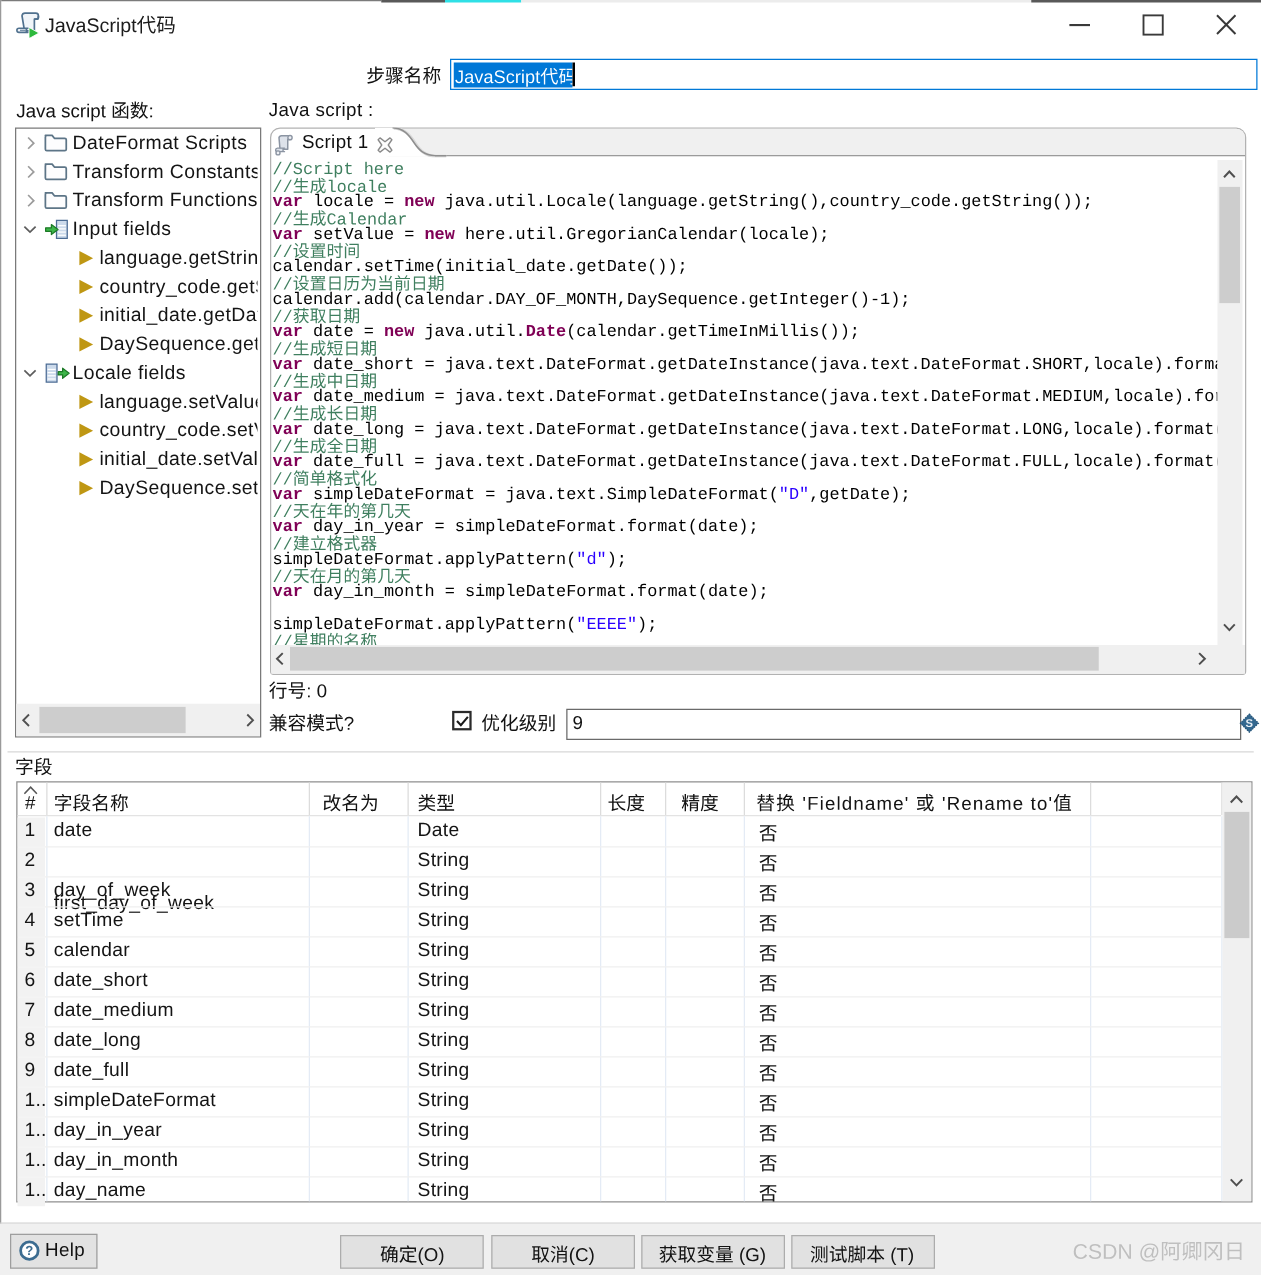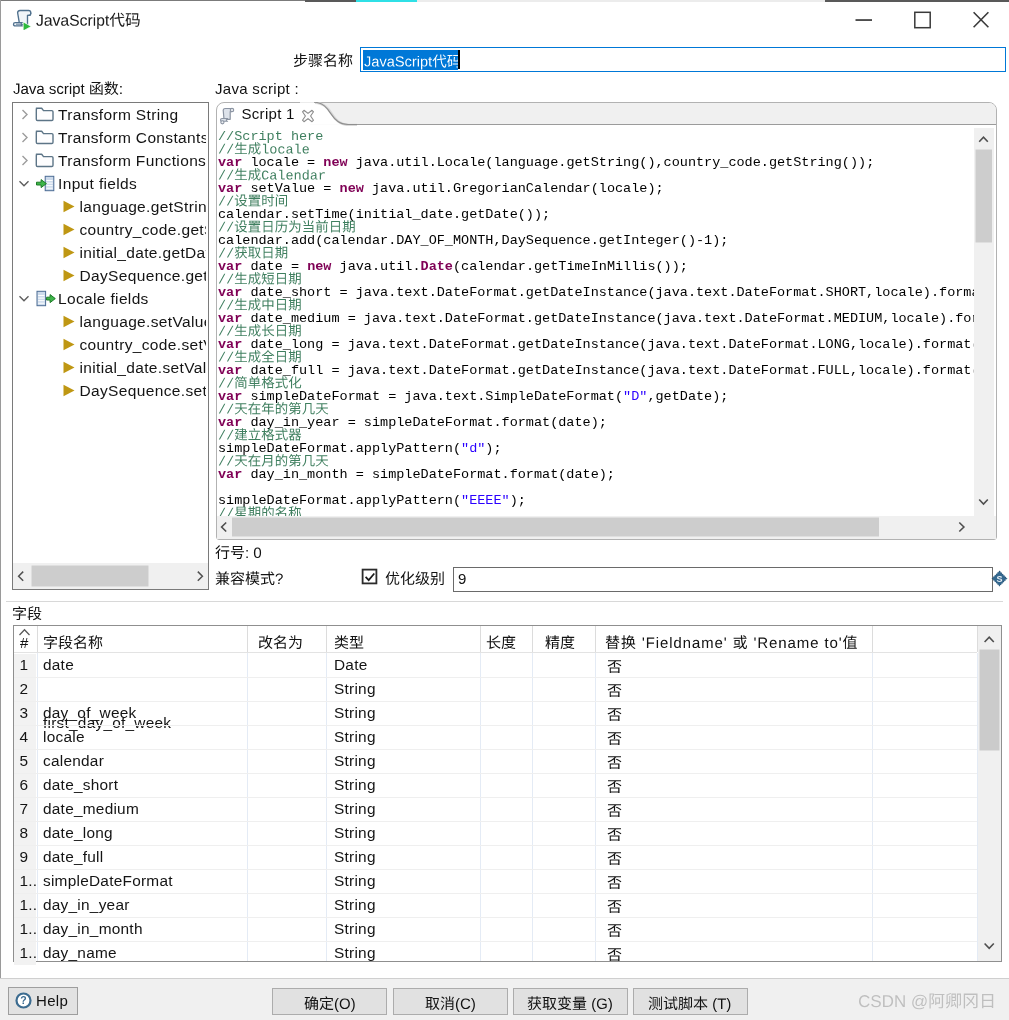--- a/index.html
+++ b/index.html
@@ -73,21 +73,21 @@
 <rect x="26.1" y="193.05" width="6.4" height="1" fill="#fff"></rect>
 <rect x="26.1" y="195.60" width="6.4" height="1" fill="#fff"></rect>
 <rect x="26.1" y="198.15" width="6.4" height="1" fill="#fff"></rect>
 <rect x="26.1" y="200.70" width="6.4" height="1" fill="#fff"></rect>
 <path d="M34.7 195.2 h3.4 v-2.6 l5.2 4 l-5.2 4 v-2.6 h-3.6 z" fill="#3db549" stroke="#1c7a26" stroke-width="1" stroke-linejoin="round"></path>
 <path d="M51.5 213.8 l11 5.7 l-11 5.7 z" fill="#bf9713"></path>
 <path d="M51.5 236.8 l11 5.7 l-11 5.7 z" fill="#bf9713"></path>
 <path d="M51.5 259.8 l11 5.7 l-11 5.7 z" fill="#bf9713"></path>
 <path d="M51.5 282.8 l11 5.7 l-11 5.7 z" fill="#bf9713"></path>
 </svg>
-<div class="tree" style="left:58px;top:105.0px;width:148px;overflow:hidden">Transform String</div>
+<div class="tree" style="left:58px;top:105.0px;width:148px;overflow:hidden">DateFormat Scripts</div>
 <div class="tree" style="left:58px;top:128.0px;width:148px;overflow:hidden">Transform Constants</div>
 <div class="tree" style="left:58px;top:151.0px;width:148px;overflow:hidden">Transform Functions</div>
 <div class="tree" style="left:58px;top:174.0px;width:148px;overflow:hidden">Input fields</div>
 <div class="tree" style="left:79.5px;top:197.0px;width:126.5px;overflow:hidden">language.getString()</div>
 <div class="tree" style="left:79.5px;top:220.0px;width:126.5px;overflow:hidden">country_code.getString()</div>
 <div class="tree" style="left:79.5px;top:243.0px;width:126.5px;overflow:hidden">initial_date.getDate()</div>
 <div class="tree" style="left:79.5px;top:266.0px;width:126.5px;overflow:hidden">DaySequence.getInteger()</div>
 <div class="tree" style="left:58px;top:289.0px;width:148px;overflow:hidden">Locale fields</div>
 <div class="tree" style="left:79.5px;top:312.0px;width:126.5px;overflow:hidden">language.setValue()</div>
 <div class="tree" style="left:79.5px;top:335.0px;width:126.5px;overflow:hidden">country_code.setValue()</div>
@@ -119,21 +119,21 @@
 </svg>
 <div class="ab" style="left:217.5px;top:128.5px;width:756px;height:387.5px;overflow:hidden">
 <div class="mline" style="left:0.5px;top:1.5px"><span class="cmt">//Script here</span></div>
 <svg style="position:absolute;left:0.5px;top:13.5px" width="94" height="15" viewBox="0 -11.5 94 15">
       <path d="M0.8 0.1 6.2 -9.8H7.3L2 0.1Z M8.9 0.1 14.3 -9.8H15.4L10.1 0.1Z M19.4 -11.1C18.9 -9.2 18 -7.3 16.9 -6.1C17.2 -6 17.6 -5.7 17.8 -5.5C18.3 -6.1 18.8 -6.9 19.3 -7.7H22.5V-4.8H18.4V-3.8H22.5V-0.3H16.9V0.6H29V-0.3H23.5V-3.8H27.9V-4.8H23.5V-7.7H28.4V-8.7H23.5V-11.3H22.5V-8.7H19.7C20 -9.4 20.3 -10.2 20.5 -10.9Z M37 -11.3C37 -10.6 37.1 -9.8 37.1 -9H31.4V-5.3C31.4 -3.5 31.3 -1.2 30.2 0.5C30.4 0.6 30.9 1 31 1.2C32.3 -0.6 32.5 -3.3 32.5 -5.2V-5.3H35C34.9 -3 34.8 -2.1 34.7 -1.9C34.5 -1.8 34.4 -1.8 34.2 -1.8C34 -1.8 33.4 -1.8 32.8 -1.9C33 -1.6 33.1 -1.2 33.1 -0.9C33.7 -0.9 34.4 -0.9 34.7 -0.9C35.1 -0.9 35.3 -1 35.5 -1.3C35.8 -1.7 35.9 -2.8 35.9 -5.8C35.9 -6 36 -6.3 36 -6.3H32.5V-8.1H37.2C37.3 -5.9 37.7 -3.9 38.2 -2.3C37.3 -1.3 36.3 -0.5 35 0.2C35.3 0.4 35.6 0.8 35.8 1C36.8 0.4 37.8 -0.4 38.6 -1.2C39.2 0.1 40 1 41.1 1C42.1 1 42.5 0.3 42.6 -2C42.4 -2.1 42 -2.3 41.8 -2.6C41.7 -0.8 41.5 -0.1 41.1 -0.1C40.4 -0.1 39.8 -0.8 39.3 -2.1C40.3 -3.4 41.1 -5 41.7 -6.8L40.7 -7C40.3 -5.6 39.7 -4.4 39 -3.3C38.6 -4.6 38.4 -6.3 38.2 -8.1H42.5V-9H38.2C38.1 -9.8 38.1 -10.5 38.1 -11.3ZM38.8 -10.7C39.6 -10.2 40.7 -9.5 41.2 -9L41.8 -9.7C41.3 -10.2 40.2 -10.9 39.4 -11.3Z M48.7 -1 50.6 -0.9V0L48.1 -0Q47.4 -0.2 47 -0.6Q46.9 -0.8 46.9 -1.7V-8.8H45V-9.8H48.1V-1.6Q48.1 -1.3 48.2 -1.1Q48.4 -1 48.7 -1ZM48.7 -0.9ZM48.1 -1.6ZM48.2 0ZM46.9 -0.9V-1.7Z M58.5 -3.6Q58.5 -1.8 57.7 -0.8Q56.9 0.1 55.3 0.1Q53.8 0.1 53 -0.8Q52.2 -1.8 52.2 -3.6Q52.2 -5.4 53 -6.3Q53.8 -7.3 55.4 -7.3Q57 -7.3 57.8 -6.3Q58.5 -5.4 58.5 -3.6ZM57.3 -3.6Q57.3 -5 56.8 -5.7Q56.4 -6.4 55.4 -6.4Q54.4 -6.4 53.9 -5.7Q53.4 -5 53.4 -3.6Q53.4 -2.2 53.9 -1.5Q54.4 -0.7 55.3 -0.7Q56.4 -0.7 56.8 -1.5Q57.3 -2.2 57.3 -3.6Z M60.3 -3.6Q60.3 -5.4 61.1 -6.3Q62 -7.3 63.6 -7.3Q64.8 -7.3 65.5 -6.7Q66.3 -6.1 66.5 -5.1L65.2 -5Q65.1 -5.6 64.7 -6Q64.3 -6.3 63.5 -6.3Q62.5 -6.3 62 -5.7Q61.5 -5 61.5 -3.6Q61.5 -2.1 62 -1.5Q62.5 -0.8 63.5 -0.8Q64.2 -0.8 64.7 -1.1Q65.2 -1.5 65.3 -2.2L66.5 -2.1Q66.4 -1.5 66 -1Q65.7 -0.5 65 -0.2Q64.4 0.1 63.6 0.1Q61.9 0.1 61.1 -0.8Q60.3 -1.8 60.3 -3.6Z M74.8 -0.7Q74.9 -0.7 75.2 -0.8V-0Q74.7 0.1 74.2 0.1Q73.6 0.1 73.3 -0.3Q73 -0.6 72.9 -1.4H72.9Q72.5 -0.6 71.9 -0.2Q71.3 0.1 70.4 0.1Q69.4 0.1 68.9 -0.4Q68.4 -1 68.4 -2Q68.4 -4.3 71.3 -4.3L72.9 -4.4V-4.7Q72.9 -5.6 72.5 -6Q72.2 -6.4 71.4 -6.4Q70.7 -6.4 70.3 -6.1Q70 -5.8 69.9 -5.2L68.7 -5.3Q69 -7.3 71.5 -7.3Q72.8 -7.3 73.4 -6.6Q74.1 -6 74.1 -4.9V-1.8Q74.1 -1.3 74.2 -1Q74.4 -0.7 74.8 -0.7ZM70.7 -0.8Q71.4 -0.8 71.9 -1.1Q72.4 -1.4 72.6 -1.9Q72.9 -2.4 72.9 -2.9V-3.5L71.6 -3.5Q70.9 -3.5 70.5 -3.3Q70.1 -3.2 69.8 -2.8Q69.6 -2.5 69.6 -2Q69.6 -1.4 69.9 -1.1Q70.2 -0.8 70.7 -0.8Z M81.1 -1 83 -0.9V0L80.5 -0Q79.8 -0.2 79.4 -0.6Q79.3 -0.8 79.3 -1.7V-8.8H77.4V-9.8H80.5V-1.6Q80.5 -1.3 80.6 -1.1Q80.8 -1 81.1 -1ZM81.1 -0.9ZM80.5 -1.6ZM80.6 0ZM79.3 -0.9V-1.7Z M85.8 -3.3Q85.8 -2.1 86.4 -1.4Q86.9 -0.8 87.8 -0.8Q88.5 -0.8 89 -1.1Q89.5 -1.3 89.7 -1.9L90.7 -1.6Q90.4 -0.7 89.7 -0.3Q88.9 0.1 87.8 0.1Q86.3 0.1 85.4 -0.8Q84.6 -1.8 84.6 -3.6Q84.6 -5.4 85.4 -6.3Q86.2 -7.3 87.8 -7.3Q89.3 -7.3 90.1 -6.3Q90.9 -5.4 90.9 -3.5V-3.3ZM87.8 -6.4Q86.9 -6.4 86.4 -5.8Q85.9 -5.2 85.8 -4.2H89.7Q89.5 -6.4 87.8 -6.4Z" fill="#3F7F5F"></path>
     </svg>
 <div class="mline" style="left:0.5px;top:27.5px"><span class="kw">var</span><span> locale = </span><span class="kw">new</span><span> java.util.Locale(language.getString(),country_code.getString());</span></div>
 <svg style="position:absolute;left:0.5px;top:39.5px" width="110" height="15" viewBox="0 -11.5 110 15">
       <path d="M0.8 0.1 6.2 -9.8H7.3L2 0.1Z M8.9 0.1 14.3 -9.8H15.4L10.1 0.1Z M19.4 -11.1C18.9 -9.2 18 -7.3 16.9 -6.1C17.2 -6 17.6 -5.7 17.8 -5.5C18.3 -6.1 18.8 -6.9 19.3 -7.7H22.5V-4.8H18.4V-3.8H22.5V-0.3H16.9V0.6H29V-0.3H23.5V-3.8H27.9V-4.8H23.5V-7.7H28.4V-8.7H23.5V-11.3H22.5V-8.7H19.7C20 -9.4 20.3 -10.2 20.5 -10.9Z M37 -11.3C37 -10.6 37.1 -9.8 37.1 -9H31.4V-5.3C31.4 -3.5 31.3 -1.2 30.2 0.5C30.4 0.6 30.9 1 31 1.2C32.3 -0.6 32.5 -3.3 32.5 -5.2V-5.3H35C34.9 -3 34.8 -2.1 34.7 -1.9C34.5 -1.8 34.4 -1.8 34.2 -1.8C34 -1.8 33.4 -1.8 32.8 -1.9C33 -1.6 33.1 -1.2 33.1 -0.9C33.7 -0.9 34.4 -0.9 34.7 -0.9C35.1 -0.9 35.3 -1 35.5 -1.3C35.8 -1.7 35.9 -2.8 35.9 -5.8C35.9 -6 36 -6.3 36 -6.3H32.5V-8.1H37.2C37.3 -5.9 37.7 -3.9 38.2 -2.3C37.3 -1.3 36.3 -0.5 35 0.2C35.3 0.4 35.6 0.8 35.8 1C36.8 0.4 37.8 -0.4 38.6 -1.2C39.2 0.1 40 1 41.1 1C42.1 1 42.5 0.3 42.6 -2C42.4 -2.1 42 -2.3 41.8 -2.6C41.7 -0.8 41.5 -0.1 41.1 -0.1C40.4 -0.1 39.8 -0.8 39.3 -2.1C40.3 -3.4 41.1 -5 41.7 -6.8L40.7 -7C40.3 -5.6 39.7 -4.4 39 -3.3C38.6 -4.6 38.4 -6.3 38.2 -8.1H42.5V-9H38.2C38.1 -9.8 38.1 -10.5 38.1 -11.3ZM38.8 -10.7C39.6 -10.2 40.7 -9.5 41.2 -9L41.8 -9.7C41.3 -10.2 40.2 -10.9 39.4 -11.3Z M45.3 -4.5Q45.3 -2.7 45.8 -1.8Q46.4 -0.9 47.6 -0.9Q48.2 -0.9 48.8 -1.3Q49.3 -1.8 49.7 -2.7L50.7 -2.3Q49.7 0.1 47.5 0.1Q45.8 0.1 44.9 -1.1Q43.9 -2.3 43.9 -4.5Q43.9 -9 47.5 -9Q49.7 -9 50.6 -6.8L49.4 -6.4Q49.2 -7.1 48.7 -7.6Q48.2 -8 47.5 -8Q46.4 -8 45.8 -7.2Q45.3 -6.3 45.3 -4.5Z M58.6 -0.7Q58.7 -0.7 59 -0.8V-0Q58.5 0.1 58 0.1Q57.4 0.1 57.1 -0.3Q56.8 -0.6 56.7 -1.4H56.7Q56.3 -0.6 55.7 -0.2Q55.1 0.1 54.2 0.1Q53.2 0.1 52.7 -0.4Q52.1 -1 52.1 -2Q52.1 -4.3 55.1 -4.3L56.7 -4.4V-4.7Q56.7 -5.6 56.3 -6Q56 -6.4 55.2 -6.4Q54.5 -6.4 54.1 -6.1Q53.8 -5.8 53.7 -5.2L52.5 -5.3Q52.8 -7.3 55.3 -7.3Q56.6 -7.3 57.2 -6.6Q57.9 -6 57.9 -4.9V-1.8Q57.9 -1.3 58 -1Q58.2 -0.7 58.6 -0.7ZM54.5 -0.8Q55.2 -0.8 55.7 -1.1Q56.2 -1.4 56.4 -1.9Q56.7 -2.4 56.7 -2.9V-3.5L55.4 -3.5Q54.7 -3.5 54.3 -3.3Q53.8 -3.2 53.6 -2.8Q53.4 -2.5 53.4 -2Q53.4 -1.4 53.7 -1.1Q54 -0.8 54.5 -0.8Z M64.9 -1 66.8 -0.9V0L64.3 -0Q63.6 -0.2 63.2 -0.6Q63.1 -0.8 63.1 -1.7V-8.8H61.2V-9.8H64.3V-1.6Q64.3 -1.3 64.4 -1.1Q64.6 -1 64.9 -1ZM64.9 -0.9ZM64.3 -1.6ZM64.4 0ZM63.1 -0.9V-1.7Z M69.6 -3.3Q69.6 -2.1 70.2 -1.4Q70.7 -0.8 71.6 -0.8Q72.3 -0.8 72.8 -1.1Q73.3 -1.3 73.5 -1.9L74.5 -1.6Q74.2 -0.7 73.5 -0.3Q72.7 0.1 71.6 0.1Q70.1 0.1 69.2 -0.8Q68.4 -1.8 68.4 -3.6Q68.4 -5.4 69.2 -6.3Q70 -7.3 71.6 -7.3Q73.1 -7.3 73.9 -6.3Q74.7 -5.4 74.7 -3.5V-3.3ZM71.6 -6.4Q70.7 -6.4 70.2 -5.8Q69.7 -5.2 69.6 -4.2H73.5Q73.3 -6.4 71.6 -6.4Z M81.3 0V-4.6Q81.3 -5.5 81 -5.9Q80.6 -6.3 79.9 -6.3Q79.1 -6.3 78.5 -5.8Q78 -5.2 78 -4.1V0H76.8V-5.6Q76.8 -6.9 76.8 -7.1H77.9Q77.9 -7.1 77.9 -7Q77.9 -6.8 77.9 -6.6Q77.9 -6.4 78 -5.9H78Q78.7 -7.3 80.3 -7.3Q81.4 -7.3 82 -6.6Q82.5 -6 82.5 -4.8V0Z M89.4 -1.1Q89.1 -0.5 88.5 -0.1Q88 0.2 87.2 0.2Q85.9 0.2 85.2 -0.7Q84.6 -1.7 84.6 -3.5Q84.6 -7.2 87.2 -7.2Q88 -7.2 88.5 -7Q89.1 -6.7 89.4 -6H89.4L89.4 -7V-9.8H90.6V-1.5Q90.6 -0.4 90.6 0H89.5Q89.5 -0.1 89.4 -0.5Q89.4 -0.9 89.4 -1.1ZM85.8 -3.5Q85.8 -2.1 86.2 -1.4Q86.6 -0.7 87.5 -0.7Q88.5 -0.7 88.9 -1.4Q89.4 -2.1 89.4 -3.7Q89.4 -5.1 89 -5.7Q88.5 -6.4 87.5 -6.4Q86.6 -6.4 86.2 -5.7Q85.8 -5 85.8 -3.5Z M99.1 -0.7Q99.2 -0.7 99.5 -0.8V-0Q99 0.1 98.5 0.1Q97.9 0.1 97.6 -0.3Q97.3 -0.6 97.2 -1.4H97.2Q96.8 -0.6 96.2 -0.2Q95.6 0.1 94.8 0.1Q93.7 0.1 93.2 -0.4Q92.7 -1 92.7 -2Q92.7 -4.3 95.6 -4.3L97.2 -4.4V-4.7Q97.2 -5.6 96.9 -6Q96.5 -6.4 95.7 -6.4Q95 -6.4 94.6 -6.1Q94.3 -5.8 94.2 -5.2L93 -5.3Q93.3 -7.3 95.8 -7.3Q97.1 -7.3 97.7 -6.6Q98.4 -6 98.4 -4.9V-1.8Q98.4 -1.3 98.5 -1Q98.7 -0.7 99.1 -0.7ZM95.1 -0.8Q95.7 -0.8 96.2 -1.1Q96.7 -1.4 96.9 -1.9Q97.2 -2.4 97.2 -2.9V-3.5L96 -3.5Q95.2 -3.5 94.8 -3.3Q94.4 -3.2 94.1 -2.8Q93.9 -2.5 93.9 -2Q93.9 -1.4 94.2 -1.1Q94.5 -0.8 95.1 -0.8Z M106.8 -6.1Q106.1 -6.2 105.4 -6.2Q104.3 -6.2 103.7 -5.4Q103 -4.6 103 -3.3V0H101.8V-4.6Q101.8 -5.1 101.8 -5.8Q101.7 -6.5 101.5 -7.1H102.6Q102.9 -6.2 103 -5.5H103Q103.3 -6.2 103.6 -6.6Q103.9 -6.9 104.4 -7.1Q104.8 -7.3 105.4 -7.3Q106.1 -7.3 106.8 -7.2Z" fill="#3F7F5F"></path>
     </svg>
-<div class="mline" style="left:0.5px;top:53.5px"><span class="kw">var</span><span> setValue = </span><span class="kw">new</span><span> java.util.GregorianCalendar(locale);</span></div>
+<div class="mline" style="left:0.5px;top:53.5px"><span class="kw">var</span><span> setValue = </span><span class="kw">new</span><span> here.util.GregorianCalendar(locale);</span></div>
 <svg style="position:absolute;left:0.5px;top:65.5px" width="72" height="15" viewBox="0 -11.5 72 15">
       <path d="M0.8 0.1 6.2 -9.8H7.3L2 0.1Z M8.9 0.1 14.3 -9.8H15.4L10.1 0.1Z M17.8 -10.5C18.6 -9.8 19.5 -8.9 19.9 -8.4L20.6 -9.1C20.1 -9.6 19.2 -10.5 18.5 -11.1ZM16.8 -7.1V-6.1H18.7V-1.3C18.7 -0.7 18.3 -0.2 18 -0.1C18.2 0.1 18.5 0.6 18.6 0.8C18.8 0.5 19.1 0.3 21.5 -1.5C21.4 -1.7 21.3 -2.1 21.2 -2.4L19.7 -1.3V-7.1ZM22.8 -10.9V-9.4C22.8 -8.4 22.5 -7.2 20.8 -6.4C20.9 -6.3 21.3 -5.9 21.4 -5.7C23.4 -6.6 23.8 -8.1 23.8 -9.3V-9.9H26.2V-7.7C26.2 -6.7 26.4 -6.3 27.3 -6.3C27.5 -6.3 28.1 -6.3 28.3 -6.3C28.6 -6.3 28.9 -6.3 29 -6.4C29 -6.6 29 -7 28.9 -7.3C28.8 -7.2 28.5 -7.2 28.3 -7.2C28.1 -7.2 27.5 -7.2 27.4 -7.2C27.2 -7.2 27.1 -7.3 27.1 -7.7V-10.9ZM27.1 -4.4C26.6 -3.3 25.9 -2.5 25 -1.7C24.1 -2.5 23.3 -3.4 22.9 -4.4ZM21.4 -5.4V-4.4H22.1L21.9 -4.4C22.4 -3.1 23.2 -2 24.2 -1.2C23.2 -0.5 22 -0.1 20.8 0.2C21 0.4 21.2 0.8 21.3 1.1C22.6 0.7 23.8 0.2 24.9 -0.5C26 0.2 27.2 0.8 28.6 1.1C28.7 0.8 29 0.4 29.2 0.2C27.9 -0.1 26.7 -0.5 25.8 -1.2C26.9 -2.2 27.8 -3.5 28.4 -5.1L27.7 -5.4L27.6 -5.4Z M38.5 -10.1H40.8V-8.9H38.5ZM35.3 -10.1H37.6V-8.9H35.3ZM32.3 -10.1H34.4V-8.9H32.3ZM32.3 -5.8V-0.1H30.5V0.7H42.5V-0.1H40.6V-5.8H36.4L36.6 -6.6H42.1V-7.4H36.7L36.9 -8.1H41.8V-10.8H31.3V-8.1H35.8L35.7 -7.4H30.6V-6.6H35.6L35.4 -5.8ZM33.2 -0.1V-0.9H39.6V-0.1ZM33.2 -3.7H39.6V-2.9H33.2ZM33.2 -4.3V-5.1H39.6V-4.3ZM33.2 -2.3H39.6V-1.5H33.2Z M49.6 -6.1C50.3 -5.1 51.2 -3.6 51.7 -2.8L52.6 -3.3C52.1 -4.1 51.2 -5.5 50.4 -6.5ZM47.6 -5.4V-2.3H45.3V-5.4ZM47.6 -6.3H45.3V-9.3H47.6ZM44.3 -10.2V-0.3H45.3V-1.4H48.5V-10.2ZM53.5 -11.3V-8.6H49.1V-7.6H53.5V-0.4C53.5 -0.2 53.4 -0.1 53.1 -0.1C52.8 -0.1 51.8 -0.1 50.8 -0.1C50.9 0.2 51.1 0.7 51.2 0.9C52.5 0.9 53.4 0.9 53.9 0.8C54.4 0.6 54.5 0.3 54.5 -0.4V-7.6H56.2V-8.6H54.5V-11.3Z M57.9 -8.3V1.1H59V-8.3ZM58.1 -10.7C58.8 -10.1 59.5 -9.2 59.8 -8.7L60.6 -9.2C60.3 -9.8 59.6 -10.6 58.9 -11.2ZM61.8 -4H65.1V-2.2H61.8ZM61.8 -6.6H65.1V-4.8H61.8ZM60.9 -7.5V-1.3H66V-7.5ZM61.5 -10.6V-9.6H68V-0.1C68 0 67.9 0.1 67.8 0.1C67.6 0.1 67 0.1 66.5 0.1C66.6 0.3 66.7 0.8 66.8 1C67.6 1 68.2 1 68.6 0.9C68.9 0.7 69 0.4 69 -0.1V-10.6Z" fill="#3F7F5F"></path>
     </svg>
 <div class="mline" style="left:0.5px;top:79.5px"><span>calendar.setTime(initial_date.getDate());</span></div>
 <svg style="position:absolute;left:0.5px;top:91.5px" width="140" height="15" viewBox="0 -11.5 140 15">
       <path d="M0.8 0.1 6.2 -9.8H7.3L2 0.1Z M8.9 0.1 14.3 -9.8H15.4L10.1 0.1Z M17.8 -10.5C18.6 -9.8 19.5 -8.9 19.9 -8.4L20.6 -9.1C20.1 -9.6 19.2 -10.5 18.5 -11.1ZM16.8 -7.1V-6.1H18.7V-1.3C18.7 -0.7 18.3 -0.2 18 -0.1C18.2 0.1 18.5 0.6 18.6 0.8C18.8 0.5 19.1 0.3 21.5 -1.5C21.4 -1.7 21.3 -2.1 21.2 -2.4L19.7 -1.3V-7.1ZM22.8 -10.9V-9.4C22.8 -8.4 22.5 -7.2 20.8 -6.4C20.9 -6.3 21.3 -5.9 21.4 -5.7C23.4 -6.6 23.8 -8.1 23.8 -9.3V-9.9H26.2V-7.7C26.2 -6.7 26.4 -6.3 27.3 -6.3C27.5 -6.3 28.1 -6.3 28.3 -6.3C28.6 -6.3 28.9 -6.3 29 -6.4C29 -6.6 29 -7 28.9 -7.3C28.8 -7.2 28.5 -7.2 28.3 -7.2C28.1 -7.2 27.5 -7.2 27.4 -7.2C27.2 -7.2 27.1 -7.3 27.1 -7.7V-10.9ZM27.1 -4.4C26.6 -3.3 25.9 -2.5 25 -1.7C24.1 -2.5 23.3 -3.4 22.9 -4.4ZM21.4 -5.4V-4.4H22.1L21.9 -4.4C22.4 -3.1 23.2 -2 24.2 -1.2C23.2 -0.5 22 -0.1 20.8 0.2C21 0.4 21.2 0.8 21.3 1.1C22.6 0.7 23.8 0.2 24.9 -0.5C26 0.2 27.2 0.8 28.6 1.1C28.7 0.8 29 0.4 29.2 0.2C27.9 -0.1 26.7 -0.5 25.8 -1.2C26.9 -2.2 27.8 -3.5 28.4 -5.1L27.7 -5.4L27.6 -5.4Z M38.5 -10.1H40.8V-8.9H38.5ZM35.3 -10.1H37.6V-8.9H35.3ZM32.3 -10.1H34.4V-8.9H32.3ZM32.3 -5.8V-0.1H30.5V0.7H42.5V-0.1H40.6V-5.8H36.4L36.6 -6.6H42.1V-7.4H36.7L36.9 -8.1H41.8V-10.8H31.3V-8.1H35.8L35.7 -7.4H30.6V-6.6H35.6L35.4 -5.8ZM33.2 -0.1V-0.9H39.6V-0.1ZM33.2 -3.7H39.6V-2.9H33.2ZM33.2 -4.3V-5.1H39.6V-4.3ZM33.2 -2.3H39.6V-1.5H33.2Z M46.6 -4.8H53.4V-1H46.6ZM46.6 -5.8V-9.4H53.4V-5.8ZM45.6 -10.4V0.9H46.6V0.1H53.4V0.9H54.4V-10.4Z M58.3 -10.7V-6.4C58.3 -4.3 58.2 -1.5 57.2 0.5C57.4 0.6 57.9 0.9 58.1 1C59.1 -1.1 59.3 -4.2 59.3 -6.4V-9.7H69.5V-10.7ZM63.4 -9C63.4 -8.2 63.3 -7.5 63.3 -6.8H60.1V-5.8H63.2C63 -3.2 62.2 -1 59.6 0.3C59.8 0.4 60.1 0.8 60.2 1C63.1 -0.4 63.9 -2.8 64.2 -5.8H67.7C67.6 -2.1 67.3 -0.6 66.9 -0.3C66.8 -0.1 66.7 -0.1 66.4 -0.1C66.1 -0.1 65.2 -0.1 64.4 -0.2C64.6 0.1 64.7 0.5 64.7 0.8C65.5 0.9 66.3 0.9 66.8 0.9C67.3 0.8 67.5 0.7 67.8 0.4C68.3 -0.2 68.6 -1.8 68.8 -6.3C68.8 -6.4 68.8 -6.8 68.8 -6.8H64.3C64.4 -7.5 64.4 -8.2 64.4 -9Z M72.4 -10.6C72.9 -9.9 73.5 -9.1 73.8 -8.5L74.7 -9C74.4 -9.5 73.8 -10.4 73.3 -11ZM76.9 -5C77.6 -4.2 78.4 -3.1 78.8 -2.3L79.7 -2.8C79.3 -3.5 78.5 -4.6 77.8 -5.4ZM75.8 -11.3V-9.7C75.8 -9.2 75.7 -8.7 75.7 -8.1H71.3V-7.1H75.6C75.3 -4.7 74.2 -2 70.9 0.1C71.2 0.3 71.6 0.7 71.7 0.9C75.2 -1.4 76.3 -4.4 76.6 -7.1H81.3C81.1 -2.5 80.9 -0.7 80.5 -0.3C80.3 -0.1 80.2 -0.1 79.9 -0.1C79.6 -0.1 78.7 -0.1 77.8 -0.1C78 0.1 78.1 0.6 78.1 0.9C79 0.9 79.8 1 80.3 0.9C80.8 0.9 81.1 0.8 81.4 0.4C81.9 -0.2 82.1 -2.1 82.4 -7.6C82.4 -7.7 82.4 -8.1 82.4 -8.1H76.7C76.8 -8.7 76.8 -9.2 76.8 -9.7V-11.3Z M85.3 -10.4C86.1 -9.4 86.8 -8.1 87.1 -7.2L88 -7.7C87.7 -8.5 87 -9.8 86.3 -10.7ZM94.5 -10.9C94.1 -9.8 93.4 -8.4 92.8 -7.5L93.7 -7.2C94.3 -8 95 -9.4 95.6 -10.5ZM85.3 -0.5V0.5H94.4V1.1H95.4V-6.6H91V-11.3H89.9V-6.6H85.5V-5.5H94.4V-3.6H86V-2.6H94.4V-0.5Z M105.4 -6.9V-1.4H106.3V-6.9ZM108.1 -7.3V-0.2C108.1 0 108 0.1 107.8 0.1C107.6 0.1 106.9 0.1 106 0.1C106.2 0.3 106.3 0.8 106.4 1C107.4 1 108.1 1 108.5 0.9C108.9 0.7 109.1 0.4 109.1 -0.2V-7.3ZM107 -11.4C106.7 -10.7 106.2 -9.9 105.7 -9.2H101.6L102.3 -9.4C102 -10 101.5 -10.8 101 -11.4L100 -11C100.5 -10.5 101 -9.7 101.3 -9.2H97.9V-8.3H110V-9.2H106.8C107.2 -9.8 107.7 -10.4 108 -11.1ZM102.7 -4.1V-2.7H99.7V-4.1ZM102.7 -4.9H99.7V-6.2H102.7ZM98.8 -7.1V1H99.7V-1.9H102.7V-0.1C102.7 0.1 102.7 0.1 102.5 0.1C102.3 0.1 101.7 0.1 101 0.1C101.1 0.4 101.3 0.8 101.3 1C102.3 1 102.9 1 103.2 0.9C103.6 0.7 103.7 0.4 103.7 -0.1V-7.1Z M114.1 -4.8H120.9V-1H114.1ZM114.1 -5.8V-9.4H120.9V-5.8ZM113.1 -10.4V0.9H114.1V0.1H120.9V0.9H121.9V-10.4Z M126.6 -1.9C126.2 -1 125.5 -0.1 124.7 0.5C125 0.6 125.4 0.9 125.6 1.1C126.3 0.4 127.1 -0.6 127.6 -1.7ZM128.5 -1.5C129.1 -0.9 129.7 0 129.9 0.6L130.8 0.1C130.5 -0.5 129.9 -1.3 129.3 -1.9ZM135.7 -9.7V-7.6H133V-9.7ZM132 -10.7V-5.8C132 -3.8 131.9 -1.2 130.8 0.6C131 0.7 131.4 1 131.6 1.1C132.4 -0.1 132.8 -1.9 132.9 -3.5H135.7V-0.2C135.7 -0 135.7 0 135.5 0.1C135.3 0.1 134.6 0.1 133.9 0C134 0.3 134.2 0.8 134.2 1C135.2 1 135.8 1 136.2 0.8C136.6 0.7 136.7 0.4 136.7 -0.2V-10.7ZM135.7 -6.7V-4.4H133C133 -4.9 133 -5.3 133 -5.8V-6.7ZM129.4 -11.2V-9.5H127V-11.2H126.1V-9.5H124.9V-8.6H126.1V-3.1H124.7V-2.2H131.4V-3.1H130.4V-8.6H131.4V-9.5H130.4V-11.2ZM127 -8.6H129.4V-7.4H127ZM127 -6.6H129.4V-5.3H127ZM127 -4.5H129.4V-3.1H127Z" fill="#3F7F5F"></path>
     </svg>
 <div class="mline" style="left:0.5px;top:105.5px"><span>calendar.add(calendar.DAY_OF_MONTH,DaySequence.getInteger()-1);</span></div>
 <svg style="position:absolute;left:0.5px;top:117.5px" width="72" height="15" viewBox="0 -11.5 72 15">
       <path d="M0.8 0.1 6.2 -9.8H7.3L2 0.1Z M8.9 0.1 14.3 -9.8H15.4L10.1 0.1Z M25.8 -7.5C26.5 -7 27.3 -6.3 27.6 -5.8L28.4 -6.3C28 -6.8 27.2 -7.5 26.5 -8ZM24.4 -8V-6L24.4 -5.6H21.2V-4.6H24.3C24.1 -3 23.3 -1.1 20.9 0.5C21.1 0.6 21.4 0.9 21.6 1.1C23.6 -0.1 24.6 -1.7 25 -3.2C25.7 -1.3 26.8 0.2 28.4 1.1C28.5 0.8 28.9 0.4 29.1 0.2C27.2 -0.6 26 -2.4 25.5 -4.6H28.9V-5.6H25.4V-6V-8ZM24.7 -11.3V-10.3H21.2V-11.3H20.2V-10.3H17V-9.3H20.2V-8.2H21.2V-9.3H24.7V-8.3H25.7V-9.3H28.9V-10.3H25.7V-11.3ZM20.6 -8C20.3 -7.6 20 -7.3 19.6 -7C19.2 -7.4 18.7 -7.8 18.1 -8.2L17.5 -7.6C18 -7.3 18.5 -6.9 18.8 -6.5C18.2 -6 17.5 -5.6 16.8 -5.3C16.9 -5.2 17.2 -4.9 17.4 -4.7C18 -5 18.7 -5.3 19.3 -5.7C19.5 -5.3 19.7 -4.9 19.8 -4.5C19.1 -3.6 17.8 -2.6 16.7 -2.1C16.9 -1.9 17.2 -1.6 17.3 -1.3C18.2 -1.8 19.2 -2.6 19.9 -3.4L19.9 -2.8C19.9 -1.5 19.8 -0.5 19.5 -0.1C19.4 0 19.3 0.1 19.1 0.1C18.8 0.1 18.3 0.1 17.7 0.1C17.8 0.4 18 0.7 18 1C18.5 1 19 1 19.5 0.9C19.8 0.9 20 0.8 20.2 0.6C20.7 -0.1 20.9 -1.3 20.9 -2.8C20.9 -4 20.8 -5.2 20.1 -6.3C20.6 -6.7 21 -7.1 21.4 -7.5Z M41.2 -8.9C40.9 -6.9 40.3 -5.1 39.6 -3.7C38.9 -5.2 38.4 -6.9 38.1 -8.9ZM36.5 -9.8V-8.9H37.2C37.6 -6.5 38.1 -4.4 39 -2.6C38.2 -1.4 37.2 -0.4 36.2 0.3C36.4 0.5 36.7 0.8 36.8 1.1C37.8 0.4 38.7 -0.5 39.5 -1.7C40.2 -0.6 41 0.3 42.1 1C42.2 0.7 42.5 0.4 42.8 0.2C41.7 -0.5 40.8 -1.4 40.1 -2.6C41.1 -4.4 41.9 -6.8 42.2 -9.7L41.6 -9.9L41.4 -9.8ZM30.2 -1.8 30.4 -0.8 34.5 -1.5V1.1H35.5V-1.7L36.7 -1.9L36.6 -2.8L35.5 -2.6V-9.8H36.5V-10.7H30.4V-9.8H31.3V-1.9ZM32.2 -9.8H34.5V-7.9H32.2ZM32.2 -7H34.5V-5.1H32.2ZM32.2 -4.2H34.5V-2.4L32.2 -2.1Z M46.6 -4.8H53.4V-1H46.6ZM46.6 -5.8V-9.4H53.4V-5.8ZM45.6 -10.4V0.9H46.6V0.1H53.4V0.9H54.4V-10.4Z M59.1 -1.9C58.7 -1 58 -0.1 57.2 0.5C57.5 0.6 57.9 0.9 58.1 1.1C58.8 0.4 59.6 -0.6 60.1 -1.7ZM61 -1.5C61.6 -0.9 62.2 0 62.4 0.6L63.3 0.1C63 -0.5 62.4 -1.3 61.8 -1.9ZM68.2 -9.7V-7.6H65.5V-9.7ZM64.5 -10.7V-5.8C64.5 -3.8 64.4 -1.2 63.3 0.6C63.5 0.7 63.9 1 64.1 1.1C64.9 -0.1 65.3 -1.9 65.4 -3.5H68.2V-0.2C68.2 -0 68.2 0 68 0.1C67.8 0.1 67.1 0.1 66.4 0C66.5 0.3 66.7 0.8 66.7 1C67.7 1 68.3 1 68.7 0.8C69.1 0.7 69.2 0.4 69.2 -0.2V-10.7ZM68.2 -6.7V-4.4H65.5C65.5 -4.9 65.5 -5.3 65.5 -5.8V-6.7ZM61.9 -11.2V-9.5H59.5V-11.2H58.6V-9.5H57.4V-8.6H58.6V-3.1H57.2V-2.2H63.9V-3.1H62.9V-8.6H63.9V-9.5H62.9V-11.2ZM59.5 -8.6H61.9V-7.4H59.5ZM59.5 -6.6H61.9V-5.3H59.5ZM59.5 -4.5H61.9V-3.1H59.5Z" fill="#3F7F5F"></path>
@@ -271,21 +271,21 @@
 <div class="ab" style="left:14px;top:701.5px;width:22px;height:23px;background:#f2f2f2"></div>
 <div class="td" style="left:19.5px;top:704px">3</div>
 <div class="td" style="left:43px;top:704px">day_of_week</div>
 <div class="td" style="left:334px;top:704px">String</div>
 <svg style="position:absolute;left:607px;top:703.6px" width="18" height="20" viewBox="0 -15.9 18 20">
     <path d="M8.7 -8.5C10.4 -7.8 12.5 -6.5 13.6 -5.7L14.4 -6.5C13.3 -7.3 11.2 -8.5 9.5 -9.2ZM2.7 -4.5V1.2H3.8V0.5H11.2V1.2H12.5V-4.5ZM3.8 -0.5V-3.5H11.2V-0.5ZM1 -11.7V-10.7H7.6C5.9 -8.8 3.2 -7.4 0.5 -6.5C0.8 -6.3 1.2 -5.8 1.3 -5.5C3.3 -6.2 5.2 -7.3 6.9 -8.5V-4.9H8.1V-9.5C8.4 -9.9 8.8 -10.3 9.2 -10.7H14V-11.7Z" fill="#141414"></path>
   </svg>
 <div class="ab" style="left:14px;top:749px;width:963px;height:1px;background:#efefef"></div>
 <div class="ab" style="left:14px;top:725.5px;width:22px;height:23px;background:#f2f2f2"></div>
 <div class="td" style="left:19.5px;top:728px">4</div>
-<div class="td" style="left:43px;top:728px">locale</div>
+<div class="td" style="left:43px;top:728px">setTime</div>
 <div class="td" style="left:334px;top:728px">String</div>
 <svg style="position:absolute;left:607px;top:727.6px" width="18" height="20" viewBox="0 -15.9 18 20">
     <path d="M8.7 -8.5C10.4 -7.8 12.5 -6.5 13.6 -5.7L14.4 -6.5C13.3 -7.3 11.2 -8.5 9.5 -9.2ZM2.7 -4.5V1.2H3.8V0.5H11.2V1.2H12.5V-4.5ZM3.8 -0.5V-3.5H11.2V-0.5ZM1 -11.7V-10.7H7.6C5.9 -8.8 3.2 -7.4 0.5 -6.5C0.8 -6.3 1.2 -5.8 1.3 -5.5C3.3 -6.2 5.2 -7.3 6.9 -8.5V-4.9H8.1V-9.5C8.4 -9.9 8.8 -10.3 9.2 -10.7H14V-11.7Z" fill="#141414"></path>
   </svg>
 <div class="ab" style="left:14px;top:773px;width:963px;height:1px;background:#efefef"></div>
 <div class="ab" style="left:14px;top:749.5px;width:22px;height:23px;background:#f2f2f2"></div>
 <div class="td" style="left:19.5px;top:752px">5</div>
 <div class="td" style="left:43px;top:752px">calendar</div>
 <div class="td" style="left:334px;top:752px">String</div>
 <svg style="position:absolute;left:607px;top:751.6px" width="18" height="20" viewBox="0 -15.9 18 20">

